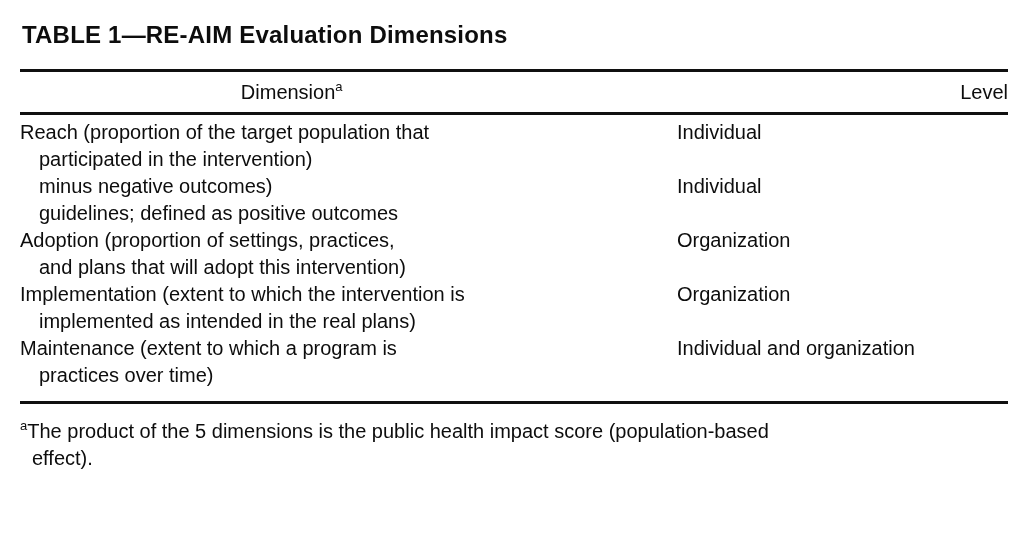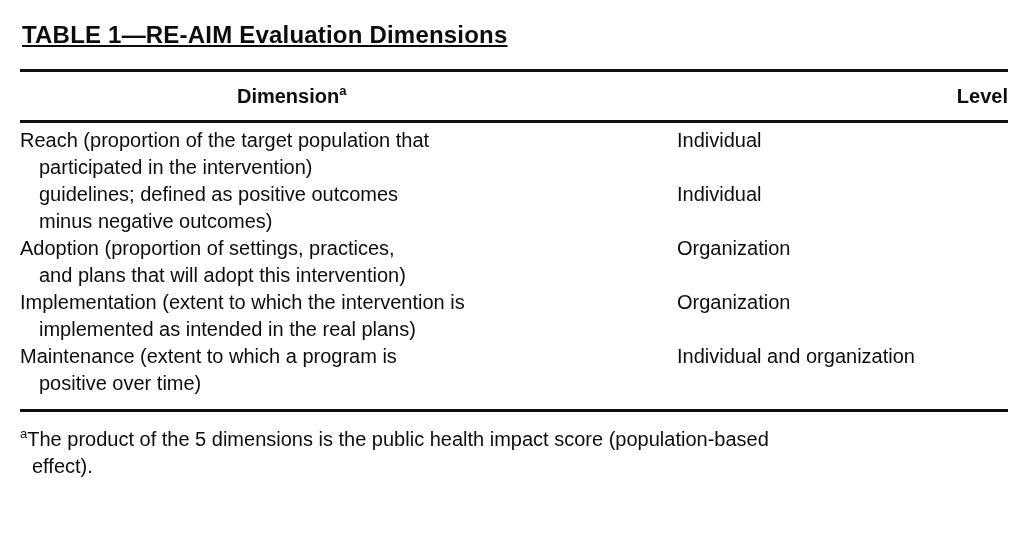--- a/index.html
+++ b/index.html
@@ -21,32 +21,30 @@
     padding: 22px 10px 0 20px;
     background: #ffffff;
   }
   .title {
     font-weight: bold;
     font-size: 24px;
     line-height: 26px;
     margin-left: 2px;
     letter-spacing: 0.2px;
     white-space: nowrap;
-    text-decoration: underline;
   }
   .rule {
     height: 3px;
     background: #101010;
   }
   .rule.top { margin-top: 21px; }
   .thead {
     position: relative;
-    height: 48px;
+    height: 40px;
     font-size: 20px;
-    font-weight: bold;
   }
   .h-dim {
     position: absolute;
     left: 0;
     width: 55%;
     top: 50%;
     transform: translateY(-50%);
     text-align: center;
     white-space: nowrap;
   }
@@ -109,22 +107,22 @@
     <div class="row">
       <div class="dim">
         <div class="line">Reach (proportion of the target population that</div>
         <div class="line cont">participated in the intervention)</div>
       </div>
       <div class="level">Individual</div>
     </div>
 
     <div class="row">
       <div class="dim">
+        <div class="line cont">minus negative outcomes)</div>
         <div class="line cont">guidelines; defined as positive outcomes</div>
-        <div class="line cont">minus negative outcomes)</div>
       </div>
       <div class="level">Individual</div>
     </div>
 
     <div class="row">
       <div class="dim">
         <div class="line">Adoption (proportion of settings, practices,</div>
         <div class="line cont">and plans that will adopt this intervention)</div>
       </div>
       <div class="level">Organization</div>
@@ -134,21 +132,21 @@
       <div class="dim">
         <div class="line">Implementation (extent to which the intervention is</div>
         <div class="line cont">implemented as intended in the real plans)</div>
       </div>
       <div class="level">Organization</div>
     </div>
 
     <div class="row">
       <div class="dim">
         <div class="line">Maintenance (extent to which a program is</div>
-        <div class="line cont">positive over time)</div>
+        <div class="line cont">practices over time)</div>
       </div>
       <div class="level">Individual and organization</div>
     </div>
 
   </div>
 
   <div class="rule"></div>
 
   <div class="footnote">
     <div class="fn-line"><sup class="marker">a</sup><span>The product of the 5 dimensions is the public health impact score (population-based</span></div>

